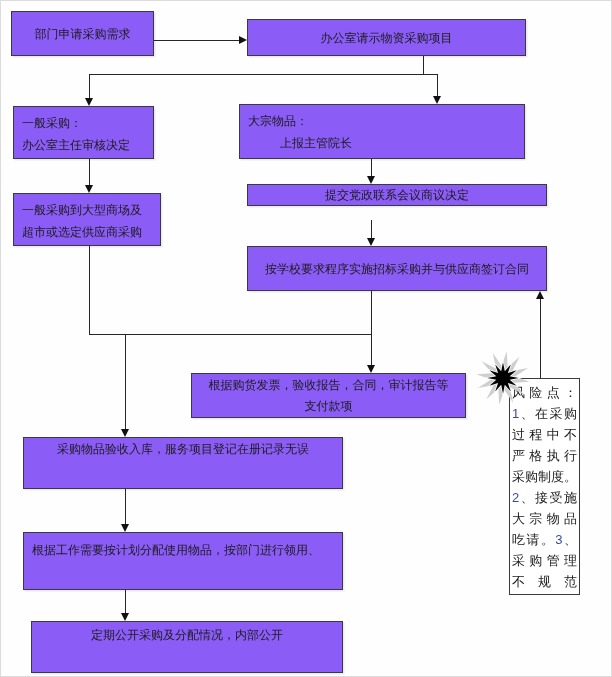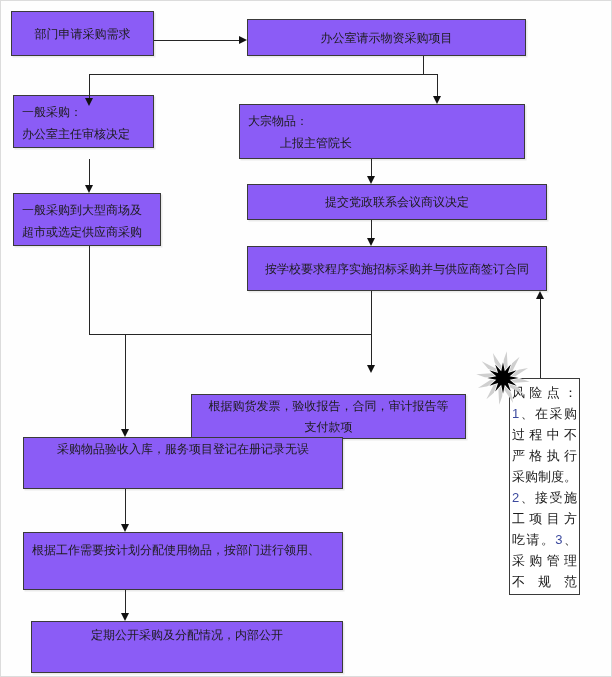--- a/index.html
+++ b/index.html
@@ -37,42 +37,42 @@
 
 <div class="canvas">
 
   <div class="box center" style="left:10px;top:10px;width:143px;height:45px;">
     <span>部门申请采购需求</span>
   </div>
   <div class="box center" style="left:246px;top:18px;width:279px;height:37px;">
     <span>办公室请示物资采购项目</span>
   </div>
 
-  <div class="box" style="left:12px;top:94px;width:141px;height:53px;padding:5px 8px 0 8px;">
+  <div class="box" style="left:12px;top:105px;width:141px;height:53px;padding:5px 8px 0 8px;">
     <div class="ln">一般采购：</div>
     <div class="ln">办公室主任审核决定</div>
   </div>
   <div class="box" style="left:12px;top:192px;width:148px;height:53px;padding:5px 8px 0 8px;">
     <div class="ln">一般采购到大型商场及</div>
     <div class="ln">超市或选定供应商采购</div>
   </div>
 
   <div class="box" style="left:238px;top:103px;width:286px;height:55px;padding:5px 8px 0 8px;">
     <div class="ln">大宗物品：</div>
     <div class="ln" style="padding-left:32px;">上报主管院长</div>
   </div>
-  <div class="box center" style="left:246px;top:183px;width:300px;height:36px;">
+  <div class="box center" style="left:246px;top:183px;width:300px;height:22px;">
     <span>提交党政联系会议商议决定</span>
   </div>
 
   <div class="box center" style="left:246px;top:245px;width:300px;height:45px;">
     <span>按学校要求程序实施招标采购并与供应商签订合同</span>
   </div>
 
-  <div class="box topcenter" style="left:190px;top:393px;width:275px;height:45px;padding-top:1px;line-height:21px;">
+  <div class="box topcenter" style="left:190px;top:372px;width:275px;height:45px;padding-top:1px;line-height:21px;">
     <div class="ln">根据购货发票，验收报告，合同，审计报告等</div>
     <div class="ln">支付款项</div>
   </div>
 
   <div class="box topcenter" style="left:22px;top:436px;width:320px;height:52px;">
     <span>采购物品验收入库，服务项目登记在册记录无误</span>
   </div>
 
   <div class="box" style="left:22px;top:531px;width:320px;height:58px;padding:6px 8px 0 8px;">
     <div class="ln">根据工作需要按计划分配使用物品，按部门进行领用、</div>
@@ -82,21 +82,21 @@
     <span>定期公开采购及分配情况，内部公开</span>
   </div>
 
   <div class="risk">
     <div class="risk-line"><span>风险点：</span></div>
     <div class="risk-line"><span class="digit">1</span><span>、在采购</span></div>
     <div class="risk-line"><span>过程中不</span></div>
     <div class="risk-line"><span>严格执行</span></div>
     <div class="risk-line"><span>采购制度。</span></div>
     <div class="risk-line"><span class="digit">2</span><span>、接受施</span></div>
-    <div class="risk-line"><span>工项目方</span></div>
+    <div class="risk-line"><span>大宗物品</span></div>
     <div class="risk-line"><span>吃请。</span><span class="digit">3</span><span>、</span></div>
     <div class="risk-line"><span>采购管理</span></div>
     <div class="risk-line"><span>不规范</span></div>
   </div>
 
   <svg class="star" viewBox="0 0 56 56">
     <polygon fill="#cfcfcf" transform="rotate(8 28 28)" points="55,28 39.6,31.1 51.4,41.5 36.5,36.5 41.5,51.4 31.1,39.6 28,55 24.9,39.6 14.5,51.4 19.5,36.5 4.6,41.5 16.4,31.1 1,28 16.4,24.9 4.6,14.5 19.5,19.5 14.5,4.6 24.9,16.4 28,1 31.1,16.4 41.5,4.6 36.5,19.5 51.4,14.5 39.6,24.9"></polygon>
     <polygon fill="#ffffff" points="47.4,28 36.4,30.2 44.8,37.7 34.1,34.1 37.7,44.8 30.2,36.4 28,47.4 25.8,36.4 18.3,44.8 21.9,34.1 11.2,37.7 19.6,30.2 8.6,28 19.6,25.8 11.2,18.3 21.9,21.9 18.3,11.2 25.8,19.6 28,8.6 30.2,19.6 37.7,11.2 34.1,21.9 44.8,18.3 36.4,25.8"></polygon>
     <polygon fill="#000000" points="43.7,28 34.7,29.8 41.6,35.8 32.9,32.9 35.8,41.6 29.8,34.7 28,43.7 26.2,34.7 20.2,41.6 23.1,32.9 14.4,35.8 21.3,29.8 12.3,28 21.3,26.2 14.4,20.2 23.1,23.1 20.2,14.4 26.2,21.3 28,12.3 29.8,21.3 35.8,14.4 32.9,23.1 41.6,20.2 34.7,26.2"></polygon>
   </svg>

